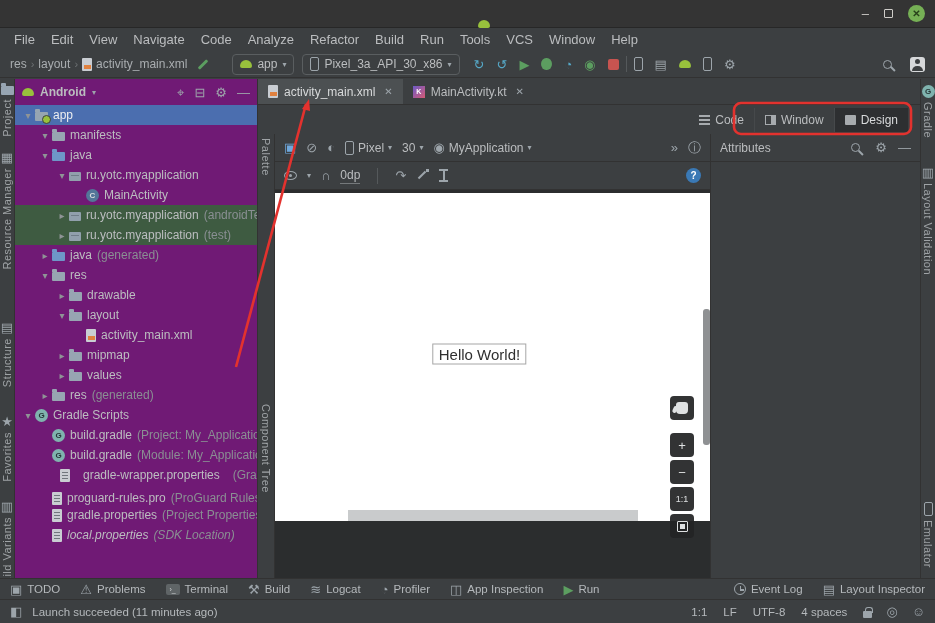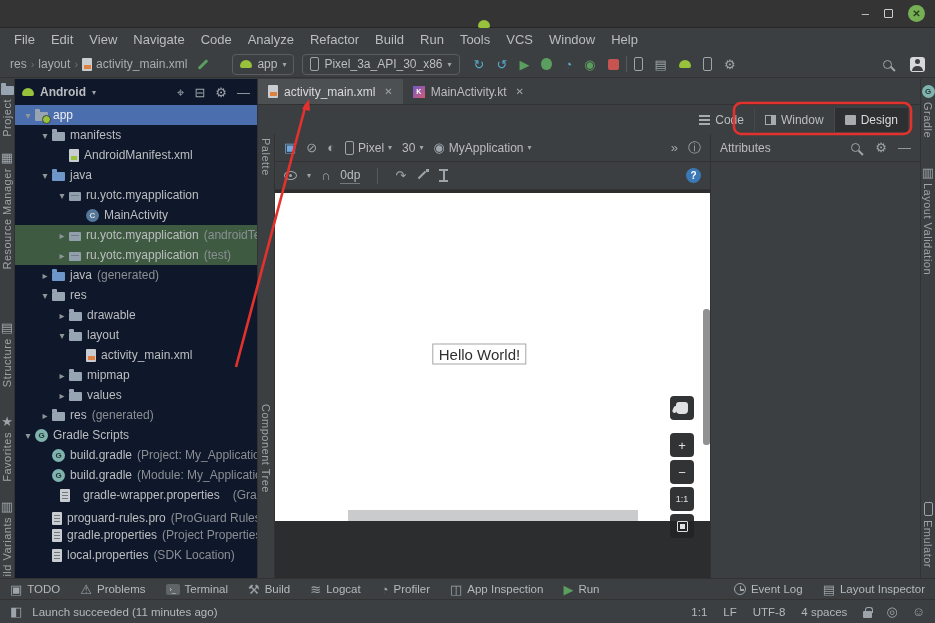--- a/index.html
+++ b/index.html
@@ -47,21 +47,21 @@
   .left-stripe .stripe-btn:nth-child(1){margin-top:4px;}
   .left-stripe .stripe-btn:nth-child(2){margin-top:14px;}
   .left-stripe .stripe-btn:nth-child(3){margin-top:52px;}
   .left-stripe .stripe-btn:nth-child(4){margin-top:28px;}
   .left-stripe .stripe-btn:nth-child(5){margin-top:18px;}
   .right-stripe .stripe-btn:nth-child(1){margin-top:6px;}
   .right-stripe .stripe-btn:nth-child(2){margin-top:28px;}
   .right-stripe .stripe-btn:nth-child(3){margin-top:auto;margin-bottom:10px;}
 
   
-  .project-panel{position:absolute;left:15px;top:79px;width:243px;bottom:45px;background:#0f172a;
+  .project-panel{position:absolute;left:15px;top:79px;width:243px;bottom:45px;background:#701a75;
     border-right:1px solid #323232;overflow:hidden;}
   .pp-header{height:26px;display:flex;align-items:center;padding:0 7px;gap:6px;}
   .pp-title{font-size:12px;color:#bbbdbf;font-weight:700;}
   .pp-actions{margin-left:auto;display:flex;gap:10px;align-items:center;color:#9da5ab;}
   #tree{position:absolute;top:26px;left:0;right:0;bottom:0;overflow:hidden;}
   .trow{height:20px;display:flex;align-items:center;white-space:nowrap;overflow:hidden;}
   .trow.sel{background:#4b6eaf;}
   .trow.sel .tlabel{color:#eceef0;}
   .trow.hl-green{background:#3e5b41;}
   .chev{width:14px;color:#8f9496;font-size:10px;text-align:center;flex:none;}
@@ -311,25 +311,20 @@
         <div class="trow sel" style="padding-left: 6px;">
           <span class="chev">▾</span>
           <span class="ci ci-folder app"></span>
           <span class="tlabel">app</span>
         </div>
         <div class="trow" style="padding-left: 23px;">
           <span class="chev">▾</span>
           <span class="ci ci-folder"></span>
           <span class="tlabel">manifests</span>
         </div>
-        <div class="trow" style="padding-left: 40px;">
-          <span class="chev"></span>
-          <span class="ci ci-file manifest"></span>
-          <span class="tlabel">AndroidManifest.xml</span>
-        </div>
         <div class="trow" style="padding-left: 23px;">
           <span class="chev">▾</span>
           <span class="ci ci-folder java"></span>
           <span class="tlabel">java</span>
         </div>
         <div class="trow" style="padding-left: 40px;">
           <span class="chev">▾</span>
           <span class="ci ci-package"></span>
           <span class="tlabel">ru.yotc.myapplication</span>
         </div>
@@ -420,21 +415,21 @@
           <span class="ci ci-file props"></span>
           <span class="tlabel">proguard-rules.pro</span>
           <span class="textra">(ProGuard Rules for app)</span>
         </div>
         <div class="trow" style="padding-left: 23px;">
           <span class="chev"></span>
           <span class="ci ci-file props"></span>
           <span class="tlabel">gradle.properties</span>
           <span class="textra">(Project Properties)</span>
         </div>
-        <div class="trow" style="padding-left: 23px;">
+        <div class="trow" style="padding-left: 23px; font-style: italic;">
           <span class="chev"></span>
           <span class="ci ci-file props"></span>
           <span class="tlabel">local.properties</span>
           <span class="textra">(SDK Location)</span>
         </div>
       </div>
   </div>
 
   <div class="editor">
     <div class="tabbar" id="tabbar">

